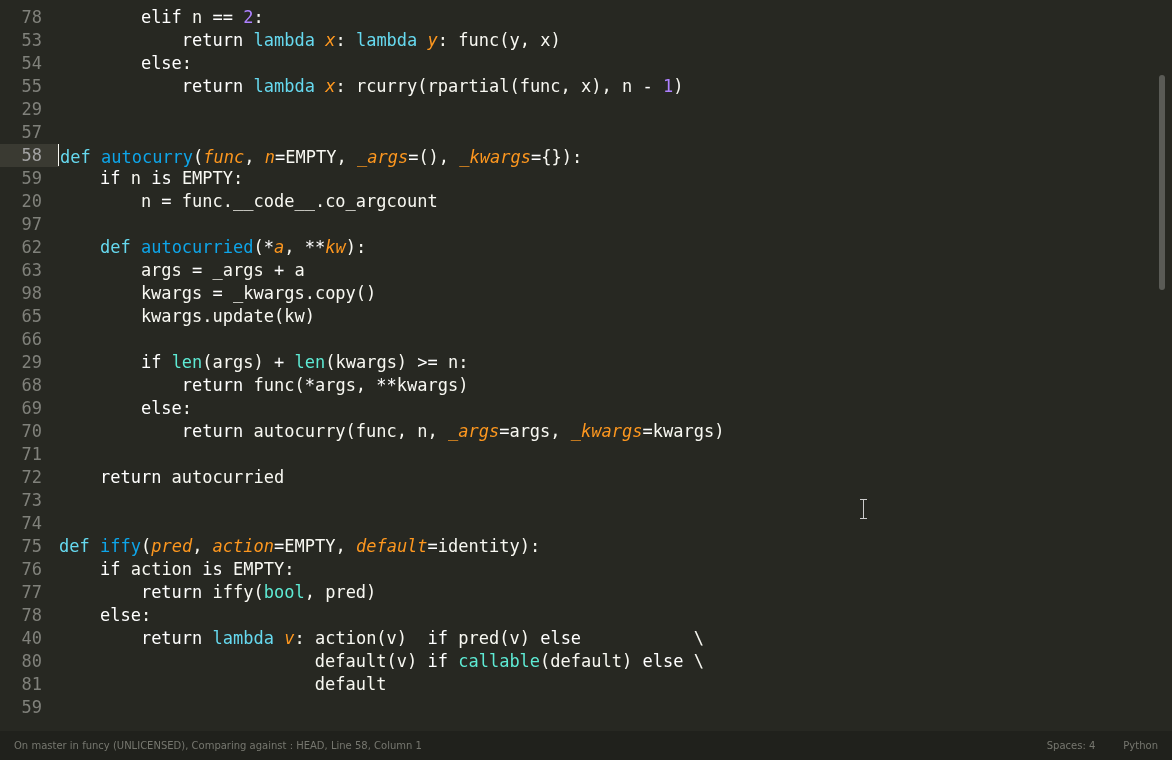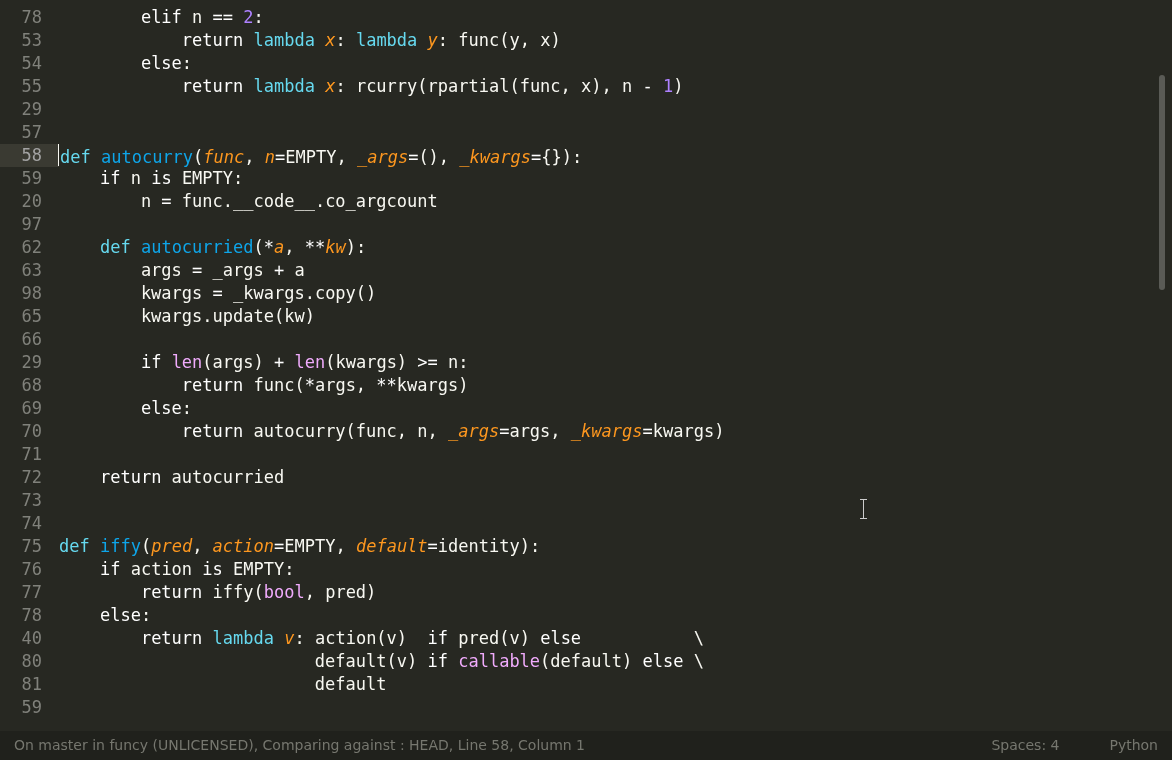--- a/index.html
+++ b/index.html
@@ -8,28 +8,28 @@
   #gutter div{height:23px;padding-right:17px;box-sizing:border-box}
   #gutter div.active{background:#3a3a32;color:#a3a3a3}
   #code{flex:1;position:relative;white-space:pre}
   .line{height:23px}
   .line.active-line{}
   .cursor{display:inline-block;width:1px;height:22px;background:#f8f8f2;vertical-align:-3px;margin:0 1px 0 -1px}
   
   .kw{color:#ffffff}                
   .fn{color:#0ea5e9}                
   .param{color:#fd971f;font-style:italic}
-  .builtin{color:#f0abfc}           
+  .builtin{color:#5eead4}           
   .lamb{color:#66d9ef;}
   .num{color:#ae81ff}               
   #minimap{flex:0 0 20px;position:relative}
   #minimap .viewport{position:absolute;right:7px;top:75px;width:6px;height:215px;background:rgba(255,255,255,0.24);border-radius:3px}
-  #status{position:absolute;left:0;right:0;bottom:0;height:29px;background:#20211c;color:#76776f;font-family:"DejaVu Sans","Segoe UI",sans-serif;font-size:14px;display:flex;align-items:center;padding:0 14px;box-sizing:border-box}
+  #status{position:absolute;left:0;right:0;bottom:0;height:29px;background:#20211c;color:#76776f;font-family:"DejaVu Sans","Segoe UI",sans-serif;font-size:10px;display:flex;align-items:center;padding:0 14px;box-sizing:border-box}
   #status .left{flex:1}
-  #status .spaces{margin-right:50px}
+  #status .spaces{margin-right:28px}
   .text-cursor{position:absolute;left:860px;top:500px;width:8px;height:18px;pointer-events:none}
   .text-cursor:before{content:"";position:absolute;left:3px;top:0;width:1px;height:18px;background:#ccc}
   .text-cursor:after{content:"";position:absolute;left:0;top:-1px;width:7px;height:1px;background:#ccc;box-shadow:0 19px 0 #ccc}
 </style>
 </head>
 <body>
 
 <div id="editor">
   <div id="gutter" style="margin-top: -17px;">
       <div>51</div>

